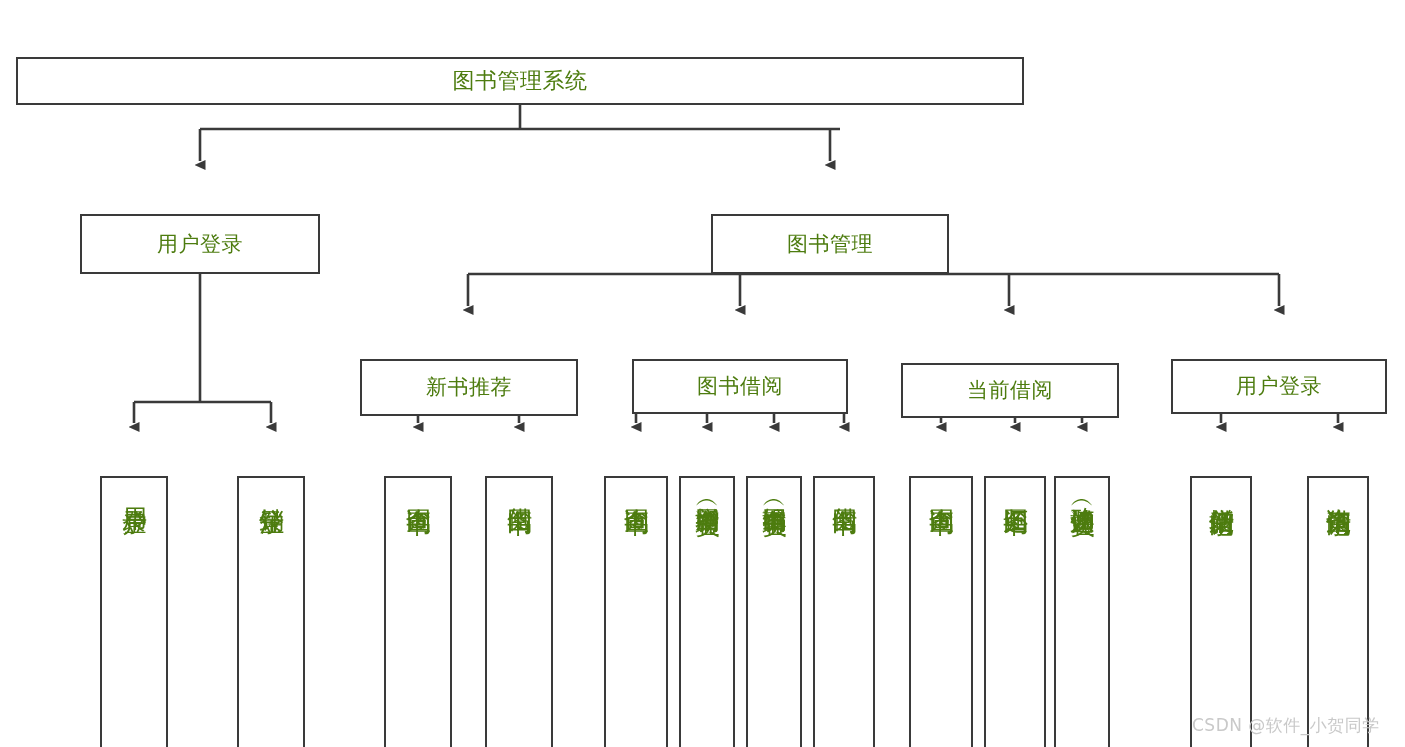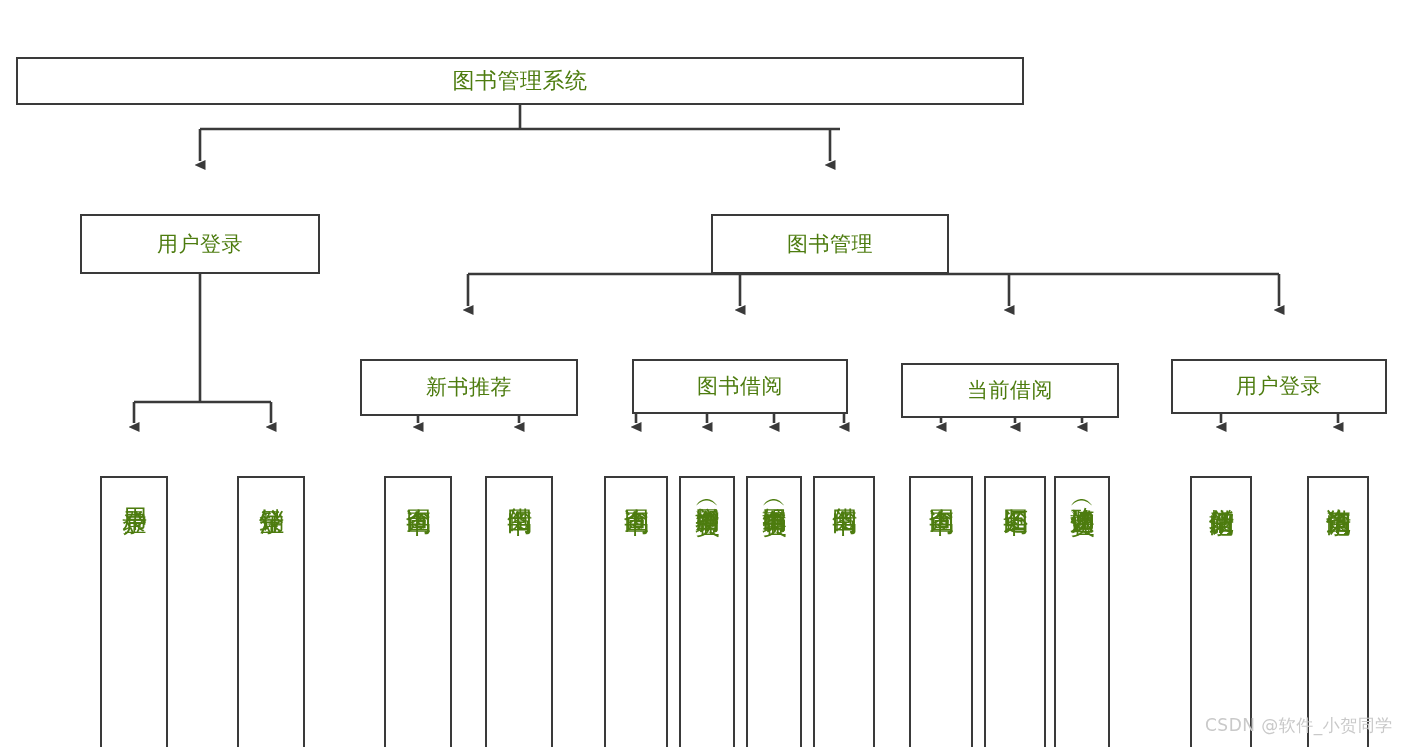--- a/index.html
+++ b/index.html
@@ -51,21 +51,20 @@
     white-space:normal;
   }
   .node.v.narrow .lbl{font-size:24px;}
   .watermark{
     position:absolute;
     color:#c9c9c9;
     font-size:17px;
     white-space:nowrap;
     letter-spacing:0.5px;
     font-family:"DejaVu Sans","Liberation Sans",sans-serif;
-    padding-left:13px;
   }
 </style>
 </head>
 <body>
 
 <div id="canvas">
 
   <svg id="edges" viewBox="0 0 1405 747" xmlns="http://www.w3.org/2000/svg" aria-hidden="true">
     <defs>
       <marker id="arrow" markerWidth="10" markerHeight="11" refX="1" refY="5.5" orient="auto" markerUnits="userSpaceOnUse">

